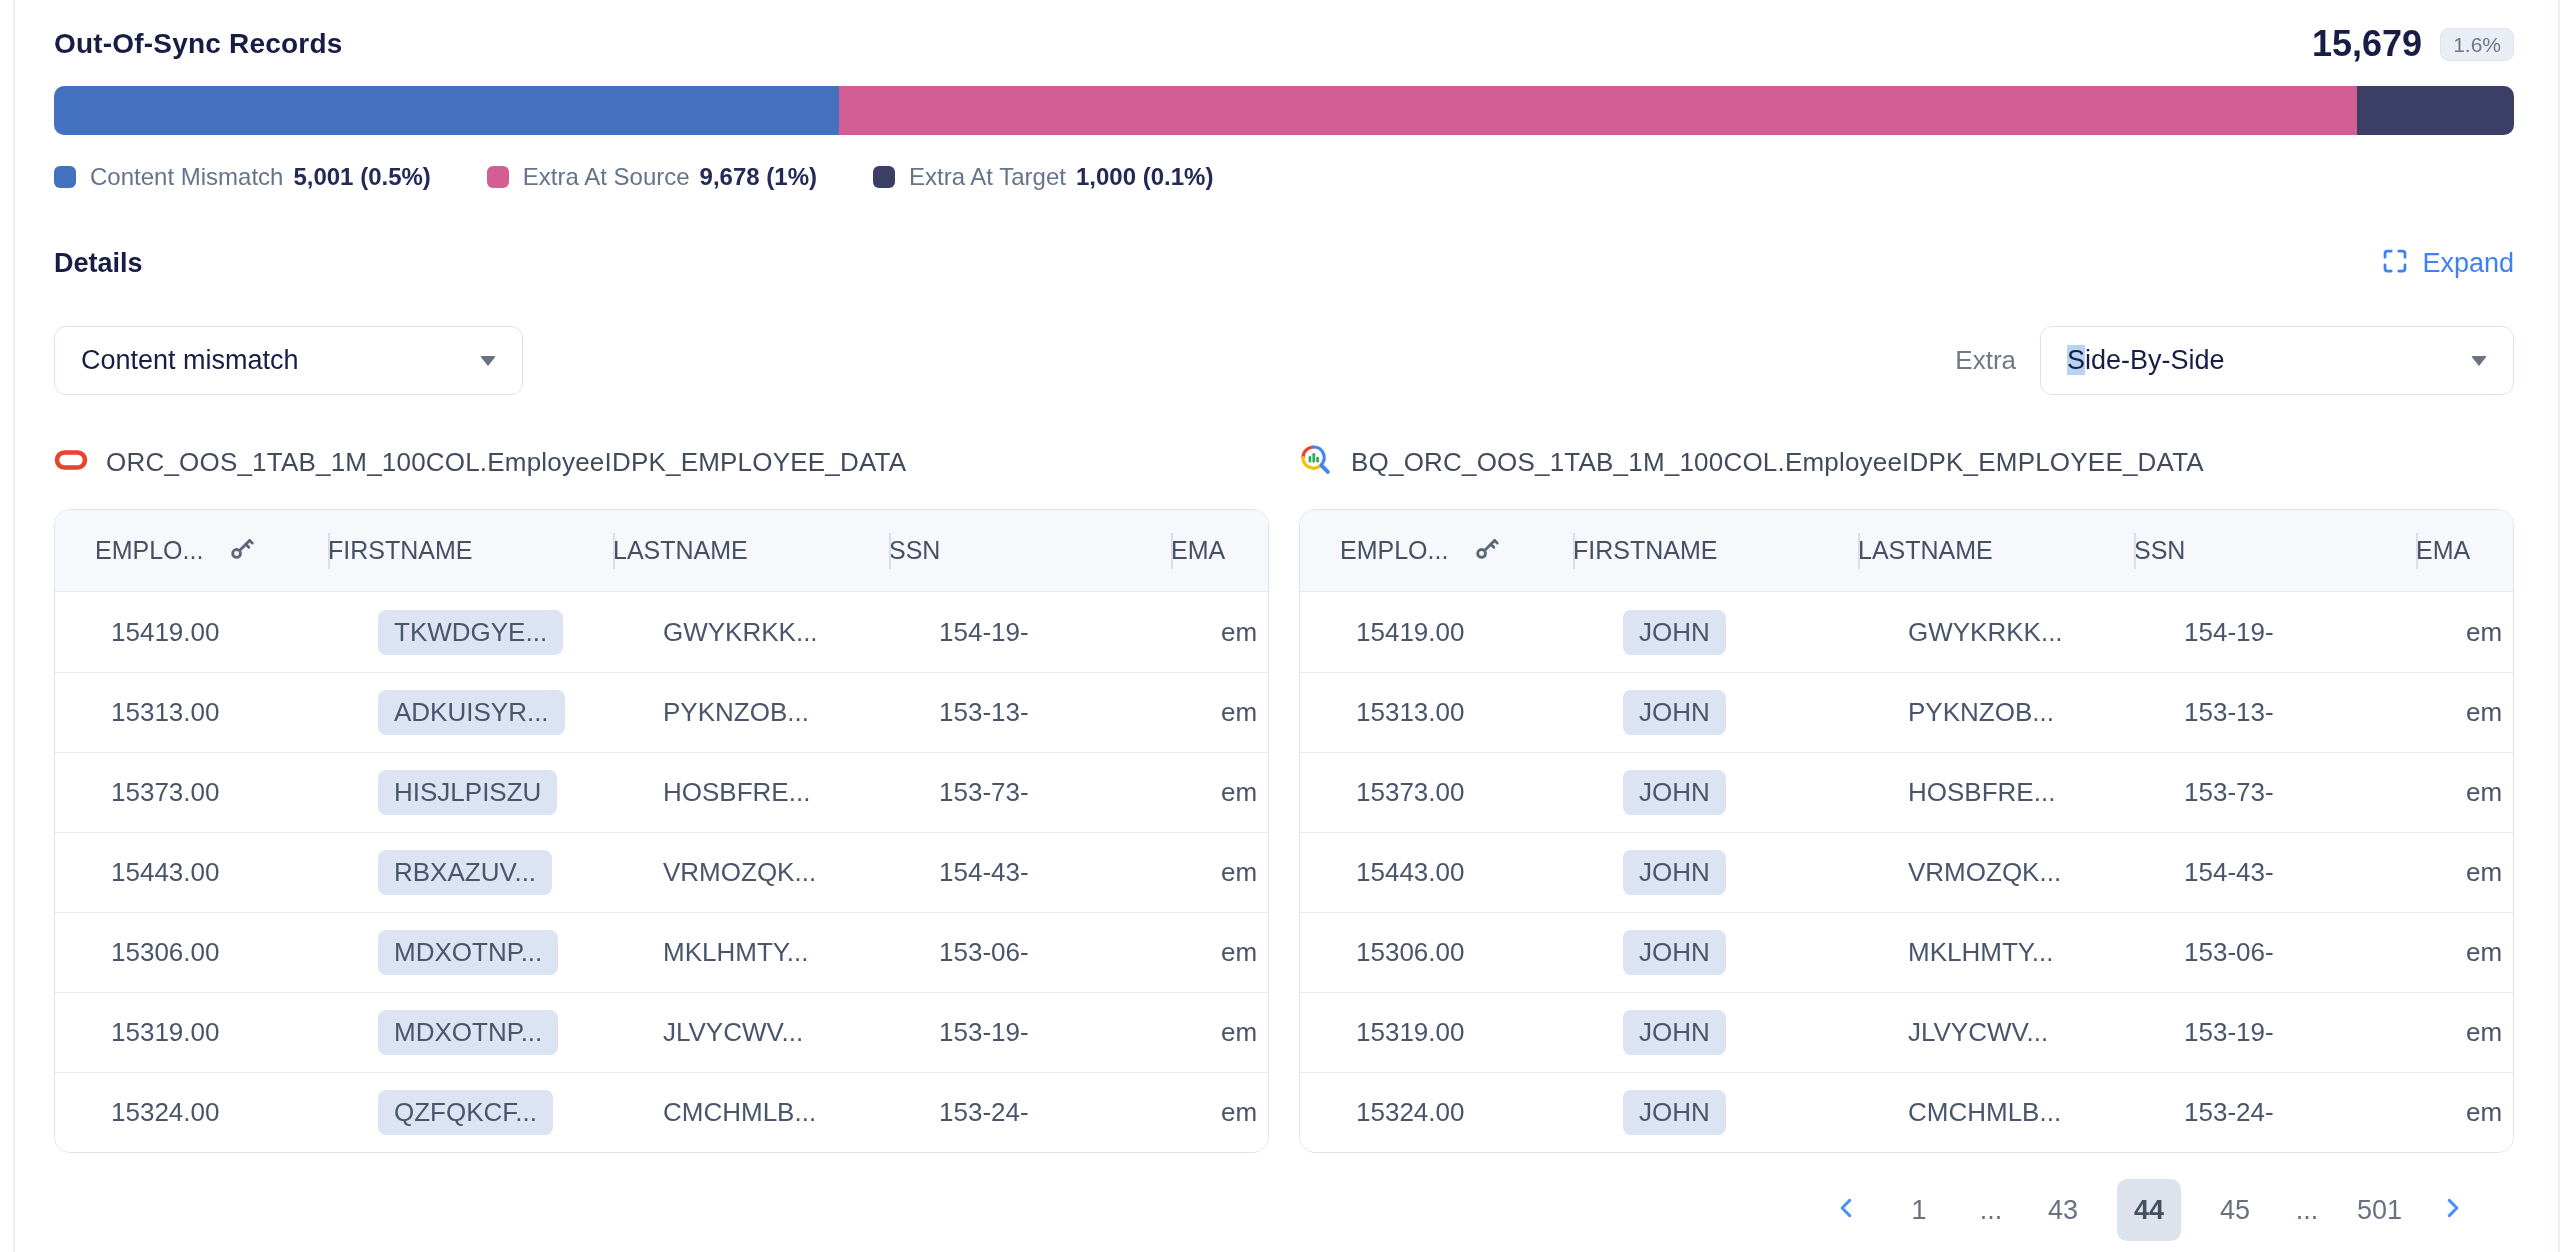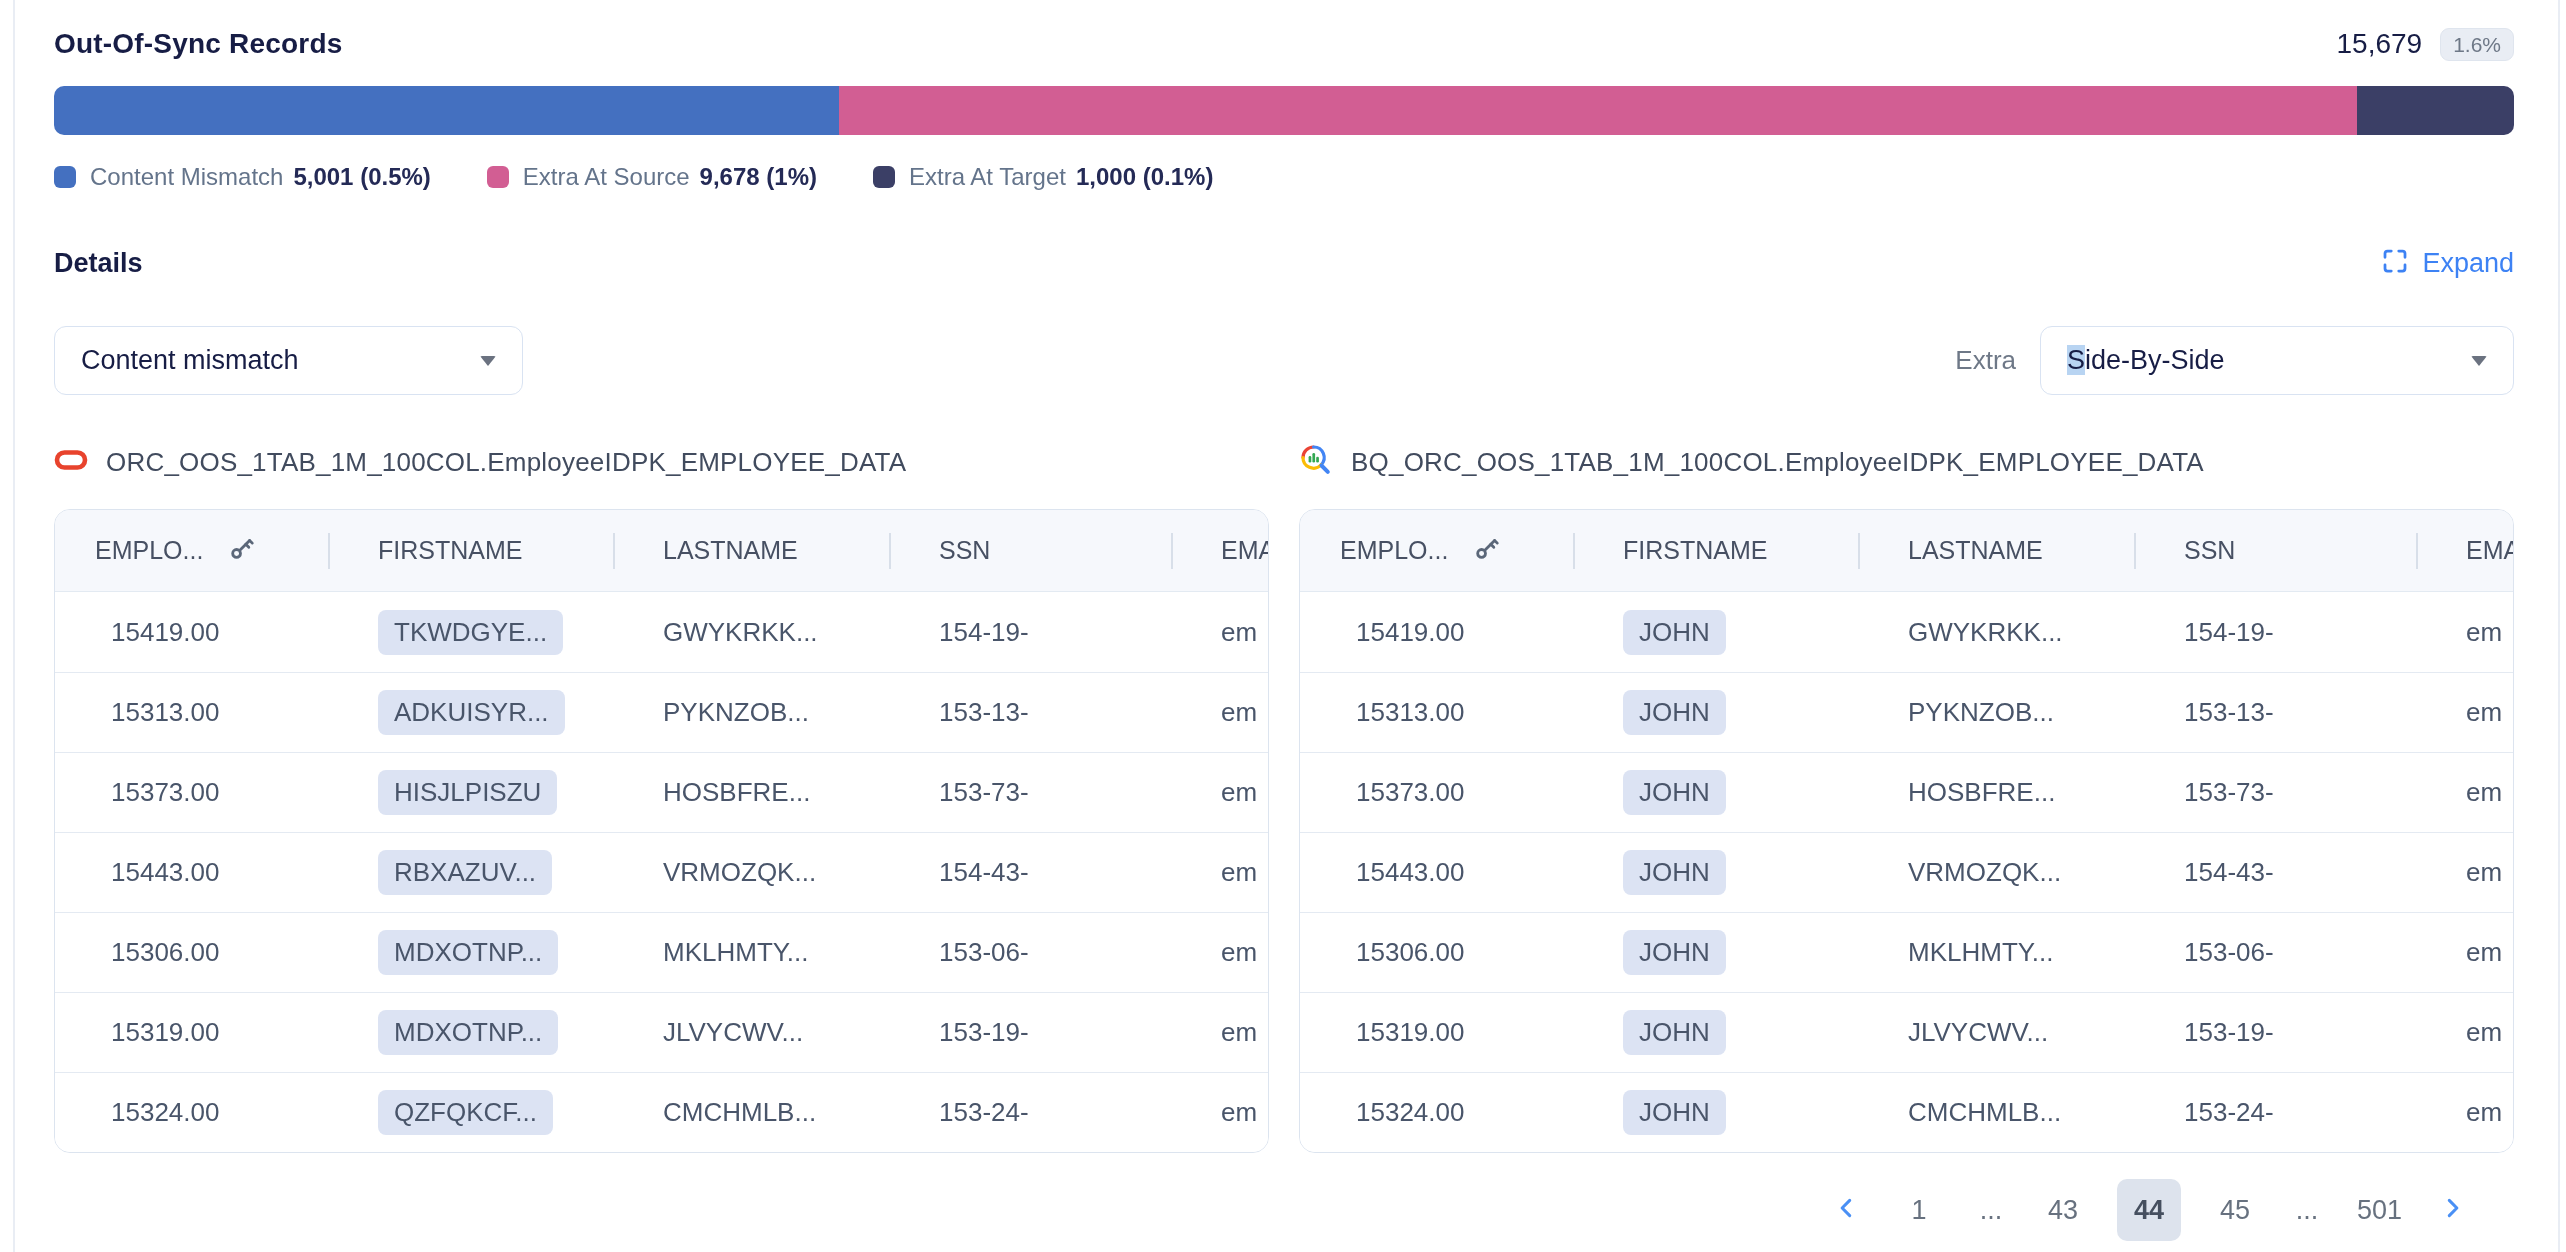--- a/index.html
+++ b/index.html
@@ -6,21 +6,21 @@
   html,body { width:2566px; height:1252px; background:#ffffff; overflow:hidden;
     font-family:"Liberation Sans", sans-serif; color:#171d45; }
   .page { position:relative; width:2566px; height:1252px; padding:22px 52px 0 54px; }
   .edge { position:absolute; top:0; bottom:0; width:2px; background:#e9edf4; }
   .edge.left { left:13px; } .edge.right { right:6px; }
 
   
   .header-row { display:flex; align-items:center; justify-content:space-between; height:44px; }
   .page-title { font-size:28px; font-weight:600; color:#171d45; letter-spacing:0.2px; }
   .header-right { display:flex; align-items:center; gap:18px; }
-  .total-count { font-size:28px; font-weight:400; color:#171d45; }
+  .total-count { font-size:36px; font-weight:700; color:#171d45; }
   .pct-badge { font-size:21px; color:#6e7887; background:#e9edf4; border:1px solid #dfe5ee;
     border-radius:9px; padding:5px 12px; line-height:1; }
 
   
   .oos-bar { margin-top:20px; height:49px; border-radius:10px; overflow:hidden;
     display:flex; width:100%; }
   .bar-seg { height:100%; }
 
   
   .legend { margin-top:29px; display:flex; align-items:center; gap:56px; height:26px; }
@@ -52,21 +52,21 @@
   .titles-row { margin-top:48px; display:flex; gap:30px; }
   .table-title { flex:1; display:flex; align-items:center; gap:18px; height:38px; }
   .table-title .name { font-size:26px; color:#414b5e; font-weight:500; letter-spacing:0.2px;
     white-space:nowrap; overflow:hidden; }
 
   
   .tables-row { margin-top:28px; display:flex; gap:30px; }
   .table-card { flex:1; border:1.5px solid #dce4ef; border-radius:16px; overflow:hidden; background:#fff; }
   .thead, .trow { display:grid; grid-template-columns:273px 285px 276px 282px minmax(0,1fr); }
   .thead { height:82px; background:#f6f8fc; border-bottom:1.5px solid #e3eaf2; }
-  .hcell { display:flex; align-items:center; gap:26px; padding-left:50px; font-size:25px;
+  .hcell { display:flex; align-items:center; gap:26px; font-size:25px;
     font-weight:500; color:#475063; white-space:nowrap; overflow:hidden; position:relative; }
   .hcell.first { padding-left:40px; }
   .hcell:not(.first)::before { content:""; position:absolute; left:0; top:23px; width:2px; height:36px;
     background:#d8dfe9; }
   .trow { height:80px; background:#fff; }
   .trow + .trow { border-top:1.5px solid #e4eaf2; }
   .cell { display:flex; align-items:center; padding-left:50px; font-size:26px; color:#49556a;
     white-space:nowrap; overflow:hidden; }
   .cell.first { padding-left:56px; }
   .chip { background:#dce3f3; border-radius:8px; padding:7px 16px; }

